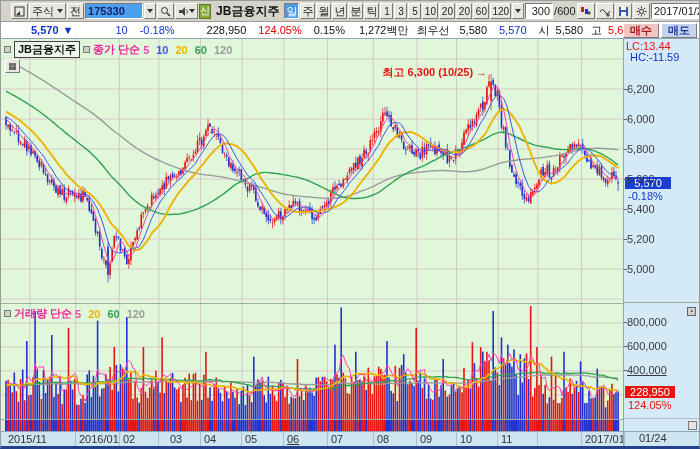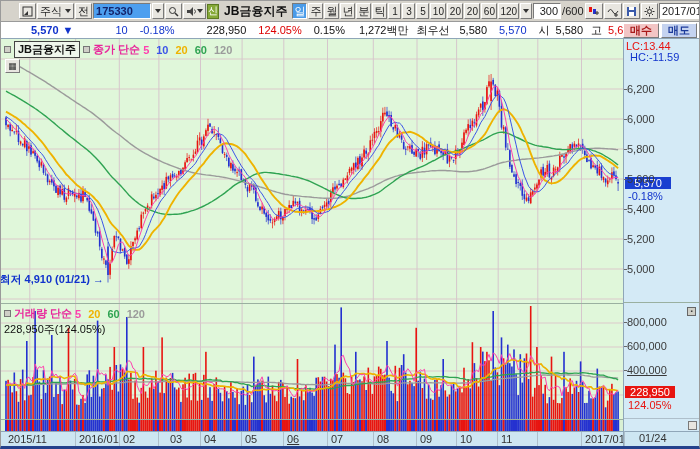--- a/index.html
+++ b/index.html
@@ -2,21 +2,21 @@
 <html><head>
 <meta charset="utf-8">
 <style>
   * { margin:0; padding:0; box-sizing:border-box; }
   html,body { background:#c8c8c8; }
   body { font-family:"Liberation Sans","DejaVu Sans",sans-serif; }
   .app{ position:relative; width:700px; height:449px; background:#D6D3CB;
         border:1px solid #9a9a9a; border-bottom:3px solid #23418C; overflow:hidden; }
 
   
-  .toolbar{ height:20px; display:flex; align-items:center; gap:1px; padding:1px 18px; background:#D6D3CB; }
+  .toolbar{ height:20px; display:flex; align-items:center; gap:1px; padding:1px 10px; background:#D6D3CB; }
   .tb-btn{ height:16px; display:flex; align-items:center; justify-content:center;
            background:#E8E6E0; border:1px solid; border-color:#ffffff #7a7a7a #7a7a7a #ffffff;
            font-size:11px; color:#222; padding:0 2px; cursor:default; white-space:nowrap; }
   .tb-btn.sm{ font-size:10px; padding:0 1px; }
   .tb-btn.active{ background:#4A9BE8; color:#fff; border-color:#7a7a7a #ffffff #ffffff #7a7a7a; }
   .tb-input{ height:16px; border:1px solid; border-color:#7a7a7a #ffffff #ffffff #7a7a7a;
              font-size:11px; font-family:inherit; padding:0 2px; }
   .code-input{ width:58px; background:#4D9FEF; color:#13246B; font-weight:bold; }
   .cnt-input{ width:28px; background:#fff; color:#222; text-align:right; }
   .date-input{ width:62px; background:#fff; color:#222; text-align:center; }
@@ -816,21 +816,21 @@
             <line x1="615.0" x2="615.0" y1="131.7" y2="141.8" stroke="#2431D0" stroke-width="0.7"></line>
             <rect x="614.2" y="136.4" width="1.6" height="3.7" fill="#2431D0"></rect>
             <line x1="617.1" x2="617.1" y1="140.0" y2="152.0" stroke="#2431D0" stroke-width="0.7"></line>
             <rect x="616.3" y="143.0" width="1.6" height="1.5" fill="#2431D0"></rect>
             <polyline points="5.0,20.4 7.1,21.5 9.2,22.6 11.2,23.7 13.3,24.8 15.4,25.8 17.5,27.0 19.6,28.2 21.7,29.4 23.7,30.5 25.8,31.8 27.9,32.9 30.0,34.2 32.1,35.4 34.1,36.6 36.2,37.8 38.3,39.1 40.4,40.3 42.5,41.6 44.6,42.9 46.6,44.3 48.7,45.7 50.8,47.1 52.9,48.4 55.0,49.8 57.0,51.2 59.1,52.6 61.2,54.0 63.3,55.4 65.4,56.9 67.5,58.2 69.5,59.6 71.6,61.0 73.7,62.4 75.8,63.8 77.9,65.1 80.0,66.5 82.0,67.9 84.1,69.2 86.2,70.6 88.3,72.0 90.4,73.4 92.4,74.9 94.5,76.6 96.6,78.2 98.7,79.9 100.8,81.6 102.9,83.4 104.9,85.2 107.0,87.1 109.1,88.9 111.2,90.6 113.3,92.2 115.3,93.7 117.4,95.2 119.5,96.8 121.6,98.5 123.7,100.2 125.8,101.9 127.8,103.5 129.9,105.1 132.0,106.6 134.1,108.1 136.2,109.5 138.2,110.9 140.3,112.1 142.4,113.4 144.5,114.6 146.6,115.7 148.7,116.8 150.7,117.9 152.8,119.0 154.9,120.0 157.0,121.0 159.1,121.9 161.1,122.9 163.2,123.8 165.3,124.7 167.4,125.5 169.5,126.3 171.6,127.1 173.6,127.9 175.7,128.7 177.8,129.5 179.9,130.2 182.0,130.9 184.1,131.5 186.1,132.1 188.2,132.6 190.3,133.2 192.4,133.7 194.5,134.2 196.5,134.6 198.6,134.9 200.7,135.3 202.8,135.6 204.9,135.9 207.0,136.1 209.0,136.3 211.1,136.6 213.2,136.9 215.3,137.2 217.4,137.4 219.4,137.8 221.5,138.1 223.6,138.5 225.7,138.9 227.8,139.4 229.9,139.9 231.9,140.4 234.0,140.9 236.1,141.4 238.2,141.9 240.3,142.4 242.3,143.0 244.4,143.6 246.5,144.2 248.6,144.7 250.7,145.3 252.8,145.9 254.8,146.5 256.9,147.2 259.0,147.9 261.1,148.5 263.2,149.2 265.3,149.9 267.3,150.6 269.4,151.2 271.5,151.9 273.6,152.5 275.7,153.1 277.7,153.6 279.8,154.2 281.9,154.7 284.0,155.2 286.1,155.5 288.2,155.9 290.2,156.2 292.3,156.5 294.4,156.7 296.5,156.9 298.6,157.1 300.6,157.4 302.7,157.6 304.8,157.7 306.9,157.9 309.0,158.0 311.1,158.3 313.1,158.5 315.2,158.6 317.3,158.9 319.4,159.0 321.5,159.1 323.5,159.2 325.6,159.2 327.7,159.3 329.8,159.3 331.9,159.2 334.0,159.2 336.0,159.1 338.1,158.8 340.2,158.6 342.3,158.3 344.4,157.8 346.4,157.3 348.5,156.7 350.6,155.9 352.7,155.1 354.8,154.3 356.9,153.4 358.9,152.5 361.0,151.8 363.1,151.1 365.2,150.4 367.3,149.7 369.3,148.7 371.4,147.8 373.5,146.8 375.6,145.7 377.7,144.6 379.8,143.6 381.8,142.5 383.9,141.4 386.0,140.5 388.1,139.6 390.2,138.8 392.3,138.1 394.3,137.4 396.4,136.9 398.5,136.2 400.6,135.8 402.7,135.4 404.7,135.0 406.8,134.6 408.9,134.2 411.0,134.0 413.1,133.7 415.2,133.5 417.2,133.2 419.3,133.1 421.4,132.8 423.5,132.7 425.6,132.4 427.6,132.2 429.7,131.9 431.8,131.8 433.9,131.7 436.0,131.6 438.1,131.5 440.1,131.5 442.2,131.5 444.3,131.5 446.4,131.7 448.5,131.8 450.5,131.9 452.6,132.1 454.7,132.3 456.8,132.5 458.9,132.7 461.0,132.8 463.0,132.8 465.1,132.8 467.2,132.7 469.3,132.5 471.4,132.3 473.4,132.0 475.5,131.7 477.6,131.2 479.7,130.7 481.8,130.2 483.9,129.6 485.9,128.9 488.0,128.2 490.1,127.3 492.2,126.5 494.3,125.8 496.4,125.0 498.4,124.3 500.5,123.8 502.6,123.3 504.7,122.9 506.8,122.4 508.8,122.0 510.9,121.7 513.0,121.4 515.1,121.2 517.2,120.8 519.3,120.6 521.3,120.3 523.4,120.2 525.5,120.0 527.6,119.9 529.7,119.7 531.7,119.5 533.8,119.3 535.9,119.1 538.0,118.9 540.1,118.6 542.2,118.4 544.2,118.1 546.3,117.8 548.4,117.5 550.5,117.2 552.6,116.9 554.6,116.5 556.7,116.2 558.8,115.7 560.9,115.2 563.0,114.7 565.1,114.1 567.1,113.6 569.2,113.0 571.3,112.5 573.4,112.0 575.5,111.6 577.5,111.1 579.6,110.7 581.7,110.4 583.8,110.1 585.9,109.9 588.0,109.7 590.0,109.5 592.1,109.4 594.2,109.3 596.3,109.3 598.4,109.3 600.5,109.4 602.5,109.5 604.6,109.6 606.7,109.8 608.8,109.9 610.9,110.0 612.9,110.2 615.0,110.5 617.1,110.7 " fill="none" stroke="#9B9B9B" stroke-width="1.4"></polyline>
             <polyline points="5.0,52.2 7.1,53.3 9.2,54.5 11.2,55.6 13.3,56.7 15.4,57.9 17.5,59.2 19.6,60.4 21.7,61.7 23.7,62.8 25.8,64.2 27.9,65.5 30.0,66.8 32.1,68.1 34.1,69.5 36.2,70.9 38.3,72.5 40.4,74.0 42.5,75.6 44.6,77.1 46.6,78.8 48.7,80.5 50.8,82.2 52.9,83.9 55.0,85.8 57.0,87.5 59.1,89.2 61.2,90.8 63.3,92.6 65.4,94.4 67.5,96.1 69.5,97.7 71.6,99.3 73.7,100.9 75.8,102.6 77.9,104.2 80.0,106.0 82.0,107.5 84.1,109.1 86.2,110.8 88.3,112.6 90.4,114.5 92.4,116.4 94.5,118.5 96.6,120.7 98.7,123.0 100.8,125.5 102.9,128.0 104.9,130.6 107.0,133.3 109.1,135.9 111.2,138.3 113.3,140.2 115.3,142.3 117.4,144.4 119.5,146.6 121.6,148.9 123.7,151.2 125.8,153.6 127.8,155.9 129.9,157.9 132.0,159.9 134.1,161.7 136.2,163.4 138.2,165.0 140.3,166.4 142.4,167.6 144.5,168.7 146.6,169.7 148.7,170.8 150.7,171.6 152.8,172.4 154.9,173.1 157.0,173.8 159.1,174.4 161.1,174.8 163.2,175.1 165.3,175.4 167.4,175.5 169.5,175.5 171.6,175.4 173.6,175.3 175.7,175.2 177.8,175.0 179.9,174.7 182.0,174.3 184.1,173.8 186.1,173.3 188.2,172.6 190.3,171.9 192.4,171.4 194.5,170.7 196.5,169.8 198.6,168.9 200.7,168.0 202.8,167.0 204.9,165.9 207.0,164.8 209.0,163.6 211.1,162.5 213.2,161.2 215.3,159.8 217.4,158.4 219.4,157.0 221.5,155.6 223.6,154.1 225.7,152.4 227.8,150.8 229.9,149.1 231.9,147.4 234.0,145.9 236.1,144.6 238.2,143.5 240.3,142.6 242.3,141.6 244.4,140.5 246.5,139.5 248.6,138.3 250.7,137.0 252.8,135.9 254.8,135.1 256.9,134.5 259.0,134.1 261.1,133.7 263.2,133.4 265.3,133.4 267.3,133.6 269.4,133.8 271.5,134.0 273.6,134.2 275.7,134.6 277.7,134.8 279.8,135.2 281.9,135.6 284.0,135.9 286.1,136.3 288.2,136.6 290.2,137.1 292.3,137.5 294.4,137.9 296.5,138.3 298.6,138.9 300.6,139.5 302.7,140.2 304.8,140.8 306.9,141.5 309.0,142.3 311.1,143.3 313.1,144.3 315.2,145.3 317.3,146.3 319.4,147.3 321.5,148.4 323.5,149.5 325.6,150.5 327.7,151.6 329.8,152.7 331.9,153.7 334.0,154.8 336.0,155.6 338.1,156.5 340.2,157.4 342.3,158.1 344.4,158.7 346.4,159.1 348.5,159.3 350.6,159.5 352.7,159.4 354.8,159.5 356.9,159.3 358.9,159.2 361.0,159.0 363.1,158.6 365.2,158.2 367.3,157.7 369.3,157.0 371.4,156.1 373.5,155.3 375.6,154.3 377.7,153.3 379.8,152.0 381.8,150.5 383.9,148.8 386.0,147.3 388.1,145.7 390.2,144.2 392.3,142.7 394.3,141.1 396.4,139.7 398.5,138.2 400.6,137.0 402.7,135.9 404.7,134.8 406.8,133.6 408.9,132.5 411.0,131.6 413.1,130.8 415.2,129.8 417.2,129.0 419.3,128.2 421.4,127.3 423.5,126.4 425.6,125.3 427.6,124.2 429.7,123.1 431.8,122.0 433.9,121.1 436.0,119.9 438.1,118.7 440.1,117.6 442.2,116.6 444.3,115.7 446.4,114.9 448.5,114.1 450.5,113.4 452.6,112.6 454.7,111.9 456.8,111.4 458.9,110.7 461.0,110.0 463.0,109.1 465.1,108.2 467.2,107.2 469.3,106.4 471.4,105.5 473.4,104.7 475.5,103.8 477.6,102.9 479.7,101.9 481.8,101.1 483.9,100.0 485.9,98.9 488.0,97.7 490.1,96.5 492.2,95.4 494.3,94.6 496.4,93.8 498.4,93.4 500.5,93.3 502.6,93.3 504.7,93.7 506.8,94.3 508.8,95.2 510.9,96.1 513.0,97.1 515.1,98.1 517.2,99.0 519.3,100.0 521.3,101.0 523.4,102.1 525.5,103.0 527.6,103.9 529.7,104.6 531.7,105.4 533.8,106.1 535.9,106.6 538.0,107.0 540.1,107.3 542.2,107.7 544.2,108.0 546.3,108.3 548.4,108.6 550.5,109.2 552.6,109.6 554.6,110.0 556.7,110.3 558.8,110.3 560.9,110.5 563.0,110.6 565.1,110.6 567.1,110.5 569.2,110.4 571.3,110.1 573.4,109.9 575.5,109.8 577.5,109.5 579.6,109.4 581.7,109.4 583.8,109.4 585.9,109.8 588.0,110.2 590.0,110.9 592.1,111.6 594.2,112.2 596.3,113.1 598.4,113.8 600.5,114.9 602.5,116.0 604.6,117.3 606.7,118.5 608.8,119.8 610.9,121.2 612.9,122.8 615.0,124.4 617.1,126.0 " fill="none" stroke="#2FA352" stroke-width="1.4"></polyline>
             <polyline points="5.0,72.7 7.1,73.8 9.2,75.1 11.2,76.3 13.3,77.6 15.4,78.7 17.5,80.5 19.6,82.0 21.7,84.0 23.7,85.4 25.8,87.6 27.9,89.4 30.0,91.3 32.1,93.1 34.1,95.3 36.2,97.6 38.3,100.2 40.4,102.4 42.5,105.0 44.6,107.9 46.6,110.7 48.7,113.5 50.8,116.1 52.9,118.9 55.0,122.0 57.0,124.8 59.1,127.5 61.2,129.8 63.3,132.6 65.4,135.5 67.5,137.4 69.5,139.6 71.6,141.7 73.7,143.8 75.8,145.9 77.9,147.4 80.0,149.2 82.0,150.6 84.1,151.8 86.2,153.1 88.3,154.5 90.4,156.1 92.4,158.0 94.5,160.3 96.6,162.4 98.7,165.3 100.8,168.5 102.9,172.0 104.9,175.2 107.0,179.1 109.1,182.9 111.2,185.7 113.3,187.8 115.3,189.9 117.4,192.0 119.5,194.8 121.6,197.2 123.7,200.6 125.8,203.9 127.8,206.8 129.9,208.6 132.0,210.0 134.1,210.9 136.2,210.8 138.2,210.6 140.3,209.0 142.4,206.7 144.5,204.2 146.6,201.3 148.7,197.9 150.7,194.5 152.8,191.9 154.9,189.9 157.0,187.7 159.1,185.3 161.1,182.0 163.2,179.0 165.3,175.0 167.4,170.8 169.5,166.6 171.6,163.2 173.6,159.9 175.7,156.7 177.8,153.8 179.9,151.0 182.0,148.7 184.1,146.1 186.1,143.6 188.2,141.2 190.3,138.8 192.4,136.8 194.5,134.5 196.5,131.8 198.6,128.9 200.7,126.7 202.8,124.3 204.9,121.3 207.0,118.7 209.0,116.1 211.1,114.0 213.2,111.7 215.3,109.6 217.4,107.7 219.4,106.3 221.5,105.2 223.6,104.5 225.7,104.3 227.8,104.7 229.9,105.0 231.9,105.5 234.0,106.3 236.1,107.4 238.2,108.9 240.3,111.0 242.3,112.8 244.4,115.2 246.5,118.3 248.6,121.2 250.7,124.2 252.8,127.1 254.8,130.5 256.9,134.1 259.0,137.8 261.1,140.9 263.2,144.0 265.3,147.1 267.3,150.3 269.4,153.0 271.5,156.0 273.6,158.4 275.7,160.6 277.7,162.6 279.8,165.0 281.9,166.8 284.0,168.3 286.1,169.5 288.2,170.2 290.2,171.4 292.3,172.1 294.4,172.8 296.5,172.8 298.6,173.1 300.6,173.0 302.7,173.3 304.8,173.1 306.9,172.7 309.0,172.3 311.1,172.2 313.1,172.0 315.2,172.1 317.3,172.0 319.4,171.9 321.5,171.4 323.5,170.8 325.6,170.4 327.7,170.2 329.8,169.6 331.9,168.5 334.0,168.0 336.0,167.1 338.1,166.2 340.2,165.0 342.3,163.5 344.4,161.9 346.4,160.1 348.5,158.1 350.6,155.9 352.7,153.2 354.8,150.5 356.9,147.4 358.9,144.9 361.0,142.4 363.1,139.4 365.2,136.9 367.3,134.4 369.3,131.2 371.4,128.6 373.5,125.8 375.6,122.9 377.7,120.2 379.8,117.0 381.8,113.3 383.9,109.9 386.0,106.8 388.1,103.9 390.2,101.8 392.3,99.9 394.3,97.9 396.4,96.4 398.5,95.2 400.6,94.0 402.7,93.5 404.7,93.5 406.8,93.2 408.9,92.8 411.0,93.4 413.1,94.2 415.2,95.1 417.2,96.1 419.3,97.5 421.4,98.8 423.5,100.8 425.6,102.4 427.6,103.8 429.7,105.3 431.8,106.3 433.9,107.5 436.0,108.6 438.1,109.3 440.1,110.3 442.2,111.0 444.3,111.1 446.4,111.8 448.5,112.3 450.5,112.9 452.6,113.3 454.7,113.0 456.8,113.2 458.9,113.1 461.0,112.3 463.0,111.6 465.1,110.4 467.2,109.4 469.3,108.5 471.4,107.2 473.4,106.1 475.5,104.1 477.6,102.3 479.7,99.9 481.8,97.7 483.9,95.1 485.9,91.9 488.0,87.8 490.1,84.1 492.2,80.4 494.3,77.2 496.4,74.2 498.4,71.9 500.5,70.8 502.6,70.0 504.7,70.8 506.8,71.7 508.8,73.8 510.9,76.1 513.0,78.9 515.1,81.9 517.2,85.3 519.3,89.2 521.3,93.8 523.4,98.2 525.5,103.0 527.6,108.7 529.7,114.3 531.7,119.7 533.8,124.9 535.9,129.3 538.0,133.8 540.1,136.9 542.2,139.3 544.2,141.6 546.3,142.4 548.4,143.9 550.5,144.4 552.6,144.1 554.6,143.8 556.7,142.9 558.8,141.6 560.9,140.0 563.0,138.1 565.1,135.8 567.1,133.4 569.2,130.6 571.3,128.4 573.4,126.0 575.5,124.0 577.5,121.9 579.6,120.2 581.7,119.3 583.8,118.2 585.9,117.7 588.0,117.5 590.0,117.1 592.1,116.5 594.2,116.5 596.3,116.7 598.4,116.6 600.5,117.7 602.5,118.9 604.6,120.1 606.7,121.5 608.8,122.9 610.9,124.3 612.9,125.7 615.0,127.4 617.1,129.2 " fill="none" stroke="#EFB300" stroke-width="1.9"></polyline>
             <polyline points="5.0,77.5 7.1,79.0 9.2,80.3 11.2,81.9 13.3,83.9 15.4,85.4 17.5,88.0 19.6,90.4 21.7,92.9 23.7,95.1 25.8,97.7 27.9,99.8 30.0,102.2 32.1,104.3 34.1,106.7 36.2,109.8 38.3,112.3 40.4,114.4 42.5,117.1 44.6,120.7 46.6,123.8 48.7,127.2 50.8,130.1 52.9,133.6 55.0,137.3 57.0,139.9 59.1,142.6 61.2,145.3 63.3,148.0 65.4,150.3 67.5,150.9 69.5,152.0 71.6,153.2 73.7,154.0 75.8,154.5 77.9,155.0 80.0,155.7 82.0,155.8 84.1,155.5 86.2,155.8 88.3,158.1 90.4,160.2 92.4,162.8 94.5,166.7 96.6,170.3 98.7,175.7 100.8,181.3 102.9,188.1 104.9,194.9 107.0,202.4 109.1,207.6 111.2,211.2 113.3,212.8 115.3,213.2 117.4,213.6 119.5,214.0 121.6,213.1 123.7,213.0 125.8,212.8 127.8,211.3 129.9,209.6 132.0,208.9 134.1,209.1 136.2,208.4 138.2,207.6 140.3,204.0 142.4,200.3 144.5,195.5 146.6,189.7 148.7,184.5 150.7,179.3 152.8,175.0 154.9,170.6 157.0,167.0 159.1,163.0 161.1,160.1 163.2,157.7 165.3,154.6 167.4,151.9 169.5,148.7 171.6,147.0 173.6,144.7 175.7,142.8 177.8,140.5 179.9,139.0 182.0,137.2 184.1,134.6 186.1,132.7 188.2,130.5 190.3,128.9 192.4,126.6 194.5,124.2 196.5,120.7 198.6,117.3 200.7,114.4 202.8,111.3 204.9,108.1 207.0,104.7 209.0,101.7 211.1,99.0 213.2,96.7 215.3,95.0 217.4,94.6 219.4,95.2 221.5,96.0 223.6,97.8 225.7,100.5 227.8,104.6 229.9,108.3 231.9,112.0 234.0,116.0 236.1,119.8 238.2,123.2 240.3,126.9 242.3,129.6 244.4,132.7 246.5,136.1 248.6,137.8 250.7,140.2 252.8,142.1 254.8,145.1 256.9,148.5 259.0,152.3 261.1,155.0 263.2,158.4 265.3,161.6 267.3,164.5 269.4,168.2 271.5,171.8 273.6,174.7 275.7,176.2 277.7,176.7 279.8,177.6 281.9,178.6 284.0,178.2 286.1,177.4 288.2,175.8 290.2,174.6 292.3,172.4 294.4,170.9 296.5,169.4 298.6,169.4 300.6,168.5 302.7,167.9 304.8,168.0 306.9,168.1 309.0,168.7 311.1,169.8 313.1,171.7 315.2,173.4 317.3,174.7 319.4,174.4 321.5,174.3 323.5,173.6 325.6,172.9 327.7,172.3 329.8,170.4 331.9,167.2 334.0,164.2 336.0,160.7 338.1,157.8 340.2,155.6 342.3,152.7 344.4,150.1 346.4,147.4 348.5,143.9 350.6,141.5 352.7,139.1 354.8,136.9 356.9,134.1 358.9,132.1 361.0,129.1 363.1,126.1 365.2,123.6 367.3,121.4 369.3,118.6 371.4,115.7 373.5,112.6 375.6,109.0 377.7,106.3 379.8,101.9 381.8,97.5 383.9,93.8 386.0,90.0 388.1,86.4 390.2,85.0 392.3,84.0 394.3,83.3 396.4,83.9 398.5,84.1 400.6,86.0 402.7,89.6 404.7,93.2 406.8,96.3 408.9,99.1 411.0,101.9 413.1,104.4 415.2,106.8 417.2,108.2 419.3,110.8 421.4,111.5 423.5,112.1 425.6,111.6 427.6,111.4 429.7,111.5 431.8,110.7 433.9,110.6 436.0,110.3 438.1,110.3 440.1,109.7 442.2,110.6 444.3,110.2 446.4,112.1 448.5,113.2 450.5,114.3 452.6,115.8 454.7,115.4 456.8,116.1 458.9,116.0 461.0,114.9 463.0,112.6 465.1,110.6 467.2,106.6 469.3,103.8 471.4,100.1 473.4,96.4 475.5,92.8 477.6,88.4 479.7,83.8 481.8,80.6 483.9,77.5 485.9,73.3 488.0,69.0 490.1,64.3 492.2,60.7 494.3,58.0 496.4,55.6 498.4,55.3 500.5,57.7 502.6,59.4 504.7,64.0 506.8,70.2 508.8,78.7 510.9,87.8 513.0,97.0 515.1,105.8 517.2,115.1 519.3,123.0 521.3,129.8 523.4,137.1 525.5,142.1 527.6,147.3 529.7,149.8 531.7,151.7 533.8,152.8 535.9,152.8 538.0,152.5 540.1,150.8 542.2,148.8 544.2,146.1 546.3,142.8 548.4,140.4 550.5,138.9 552.6,136.6 554.6,134.8 556.7,133.0 558.8,130.6 560.9,129.2 563.0,127.4 565.1,125.5 567.1,124.0 569.2,120.7 571.3,117.8 573.4,115.4 575.5,113.2 577.5,110.8 579.6,109.9 581.7,109.4 583.8,109.1 585.9,110.0 588.0,111.0 590.0,113.4 592.1,115.1 594.2,117.5 596.3,120.1 598.4,122.5 600.5,125.6 602.5,128.4 604.6,131.1 606.7,133.0 608.8,134.8 610.9,135.2 612.9,136.2 615.0,137.3 617.1,138.4 " fill="none" stroke="#3C55E8" stroke-width="1"></polyline>
             <polyline points="5.0,80.2 7.1,82.0 9.2,84.6 11.2,86.5 13.3,89.5 15.4,90.6 17.5,94.0 19.6,96.2 21.7,99.3 23.7,100.6 25.8,104.7 27.9,105.6 30.0,108.2 32.1,109.4 34.1,112.8 36.2,114.9 38.3,119.0 40.4,120.6 42.5,124.9 44.6,128.6 46.6,132.7 48.7,135.5 50.8,139.6 52.9,142.2 55.0,146.0 57.0,147.0 59.1,149.8 61.2,151.0 63.3,153.7 65.4,154.7 67.5,154.8 69.5,154.3 71.6,155.5 73.7,154.3 75.8,154.2 77.9,155.2 80.0,157.1 82.0,156.2 84.1,156.8 86.2,157.4 88.3,161.0 90.4,163.4 92.4,169.4 94.5,176.6 96.6,183.2 98.7,190.3 100.8,199.3 102.9,206.9 104.9,213.3 107.0,221.6 109.1,224.9 111.2,223.1 113.3,218.6 115.3,213.0 117.4,205.6 119.5,203.1 121.6,203.2 123.7,207.3 125.8,212.7 127.8,216.9 129.9,216.0 132.0,214.5 134.1,210.9 136.2,204.2 138.2,198.2 140.3,191.9 142.4,186.1 144.5,180.2 146.6,175.2 148.7,170.8 150.7,166.8 152.8,163.9 154.9,161.1 157.0,158.8 159.1,155.1 161.1,153.4 163.2,151.5 165.3,148.0 167.4,145.0 169.5,142.2 171.6,140.6 173.6,137.9 175.7,137.7 177.8,136.1 179.9,135.8 182.0,133.9 184.1,131.2 186.1,127.6 188.2,124.9 190.3,122.0 192.4,119.4 194.5,117.3 196.5,113.8 198.6,109.8 200.7,106.8 202.8,103.2 204.9,98.9 207.0,95.7 209.0,93.5 211.1,91.2 213.2,90.3 215.3,91.1 217.4,93.5 219.4,96.9 221.5,100.9 223.6,105.3 225.7,109.9 227.8,115.7 229.9,119.7 231.9,123.2 234.0,126.6 236.1,129.7 238.2,130.7 240.3,134.1 242.3,136.0 244.4,138.7 246.5,142.5 248.6,144.9 250.7,146.2 252.8,148.2 254.8,151.4 256.9,154.4 259.0,159.8 261.1,163.8 263.2,168.5 265.3,171.7 267.3,174.5 269.4,176.6 271.5,179.8 273.6,180.9 275.7,180.7 277.7,178.9 279.8,178.6 281.9,177.4 284.0,175.5 286.1,174.0 288.2,172.8 290.2,170.6 292.3,167.4 294.4,166.2 296.5,164.8 298.6,166.0 300.6,166.3 302.7,168.4 304.8,169.8 306.9,171.4 309.0,171.4 311.1,173.3 313.1,174.9 315.2,177.0 317.3,177.9 319.4,177.5 321.5,175.3 323.5,172.3 325.6,168.7 327.7,166.6 329.8,163.3 331.9,159.2 334.0,156.1 336.0,152.7 338.1,149.0 340.2,147.9 342.3,146.3 344.4,144.2 346.4,142.1 348.5,138.9 350.6,135.1 352.7,131.8 354.8,129.6 356.9,126.1 358.9,125.2 361.0,123.1 363.1,120.4 365.2,117.6 367.3,116.8 369.3,111.9 371.4,108.4 373.5,104.8 375.6,100.3 377.7,95.8 379.8,92.0 381.8,86.6 383.9,82.7 386.0,79.8 388.1,77.0 390.2,78.0 392.3,81.3 394.3,83.8 396.4,88.1 398.5,91.2 400.6,94.0 402.7,97.8 404.7,102.7 406.8,104.5 408.9,107.0 411.0,109.8 413.1,111.0 415.2,111.0 417.2,112.0 419.3,114.6 421.4,113.3 423.5,113.2 425.6,112.2 427.6,110.8 429.7,108.4 431.8,108.1 433.9,108.0 436.0,108.5 438.1,109.8 440.1,111.1 442.2,113.0 444.3,112.3 446.4,115.7 448.5,116.7 450.5,117.6 452.6,118.7 454.7,118.5 456.8,116.5 458.9,115.3 461.0,112.3 463.0,106.6 465.1,102.6 467.2,96.8 469.3,92.4 471.4,88.0 473.4,86.2 475.5,83.1 477.6,80.1 479.7,75.3 481.8,73.1 483.9,68.9 485.9,63.5 488.0,57.9 490.1,53.4 492.2,48.3 494.3,47.1 496.4,47.8 498.4,52.8 500.5,62.1 502.6,70.5 504.7,80.9 506.8,92.6 508.8,104.6 510.9,113.5 513.0,123.5 515.1,130.8 517.2,137.6 519.3,141.4 521.3,146.1 523.4,150.6 525.5,153.3 527.6,156.9 529.7,158.2 531.7,157.3 533.8,155.0 535.9,152.3 538.0,148.0 540.1,143.4 542.2,140.3 544.2,137.2 546.3,133.3 548.4,132.9 550.5,134.4 552.6,132.9 554.6,132.3 556.7,132.8 558.8,128.4 560.9,123.9 563.0,121.9 565.1,118.6 567.1,115.2 569.2,112.9 571.3,111.7 573.4,108.8 575.5,107.7 577.5,106.4 579.6,106.8 581.7,107.1 583.8,109.3 585.9,112.3 588.0,115.6 590.0,120.1 592.1,123.2 594.2,125.7 596.3,128.0 598.4,129.3 600.5,131.2 602.5,133.6 604.6,136.5 606.7,137.9 608.8,140.3 610.9,139.2 612.9,138.9 615.0,138.2 617.1,138.8 " fill="none" stroke="#FF3FAE" stroke-width="1"></polyline>
           </svg>
-        <div class="anno blue" id="annoLow" style="right: 518.982px; top: 233px;">최저 4,910 (01/21) →</div>
+        <div class="anno red" id="annoHigh" style="right: 135.894px; top: 26px;">최고 6,300 (10/25) →</div>
       </div>
 
       <div class="hdivider"></div>
 
       <div class="volpanel">
         <svg id="volSvg" width="622" height="115" style="position:absolute;left:0;top:0;">
             <line x1="0" x2="622" y1="91.0" y2="91.0" stroke="#dcc9cb"></line>
             <line x1="0" x2="622" y1="67.0" y2="67.0" stroke="#dcc9cb"></line>
             <line x1="0" x2="622" y1="43.0" y2="43.0" stroke="#dcc9cb"></line>
             <line x1="0" x2="622" y1="19.0" y2="19.0" stroke="#dcc9cb"></line>
@@ -1151,21 +1151,20 @@
         <div class="legendrow" style="flex-wrap:wrap;width:300px;">
           <span class="toggle-sq"></span>
           <span class="leg-pink">거래량</span>
           <span class="leg-pink">단순</span>
           <span id="volMaLegend" style="display:flex;gap:7px;font-weight:bold;">
               <span style="color: rgb(255, 63, 174);">5</span>
               <span style="color: rgb(239, 179, 0);">20</span>
               <span style="color: rgb(47, 163, 82);">60</span>
               <span style="color: rgb(155, 155, 155);">120</span>
             </span>
-          <span style="width:100%;color:#111;margin-top:-2px;">228,950주(124.05%)</span>
         </div>
       </div>
 
       <div class="strip">
         <svg id="stripSvg" width="622" height="11" style="position:absolute;left:0;top:0;">
             <rect x="4.0" y="0" width="2.082" height="11" fill="#2431D0"></rect>
             <rect x="6.0" y="0" width="2.082" height="11" fill="#E81410"></rect>
             <rect x="8.1" y="0" width="2.082" height="11" fill="#2431D0"></rect>
             <rect x="10.2" y="0" width="2.082" height="11" fill="#E81410"></rect>
             <rect x="12.3" y="0" width="2.082" height="11" fill="#2431D0"></rect>

